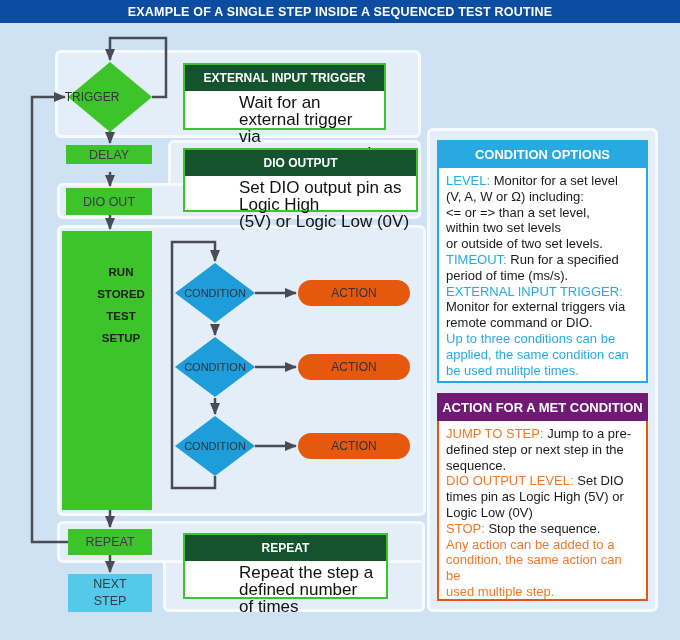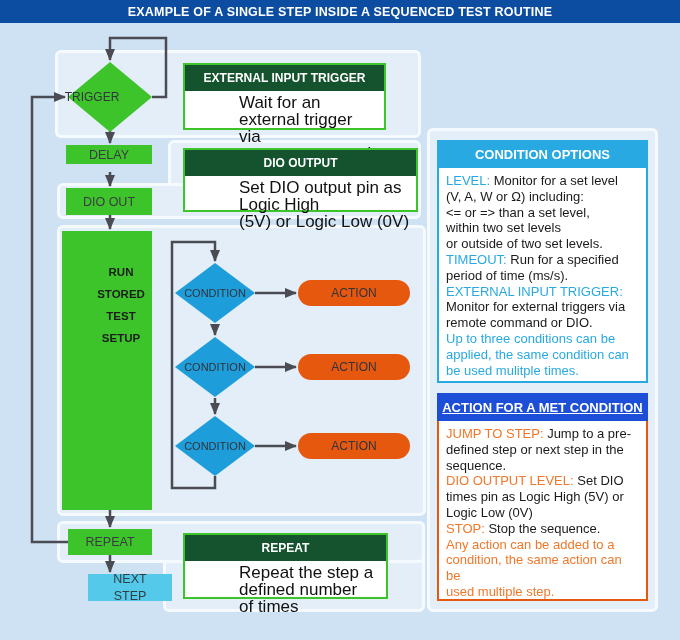--- a/index.html
+++ b/index.html
@@ -70,21 +70,21 @@
     height:28px; color:#fff; font-weight:bold; font-size:13px;
     display:flex; align-items:center; justify-content:center;
   }
   .panel .bd {
     background:#fff; padding:5px 7px; font-size:13px; line-height:15.8px;
     color:#1A1A1A; white-space:pre-line; box-sizing:border-box;
   }
   .panel-condition .hd { background:#29A9E2; }
   .panel-condition .bd { border:2px solid #29A9E2; border-top:none; height:215px; }
   .panel-condition .seg-accent { color:#29A9E2; }
-  .panel-action .hd { background:#1d4ed8;text-decoration:underline; }
+  .panel-action .hd { background:#701a75; }
   .panel-action .bd { border:2px solid #E6580E; border-top:none; height:180px; }
   .panel-action .seg-accent { color:#F0782A; }
   .seg-dark { color:#1A1A1A; }
 </style>
 </head>
 <body>
 
 <div class="stage">
 
   <div class="abs titlebar">EXAMPLE OF A SINGLE STEP INSIDE A SEQUENCED TEST ROUTINE</div>
@@ -129,21 +129,21 @@
   <div class="abs node-label" style="left:175px;top:337px;width:80px;height:60px;font-size:11px;">CONDITION</div>
   <div class="abs node-label" style="left:175px;top:416px;width:80px;height:60px;font-size:11px;">CONDITION</div>
 
   <div class="abs gnode" style="left:66px;top:145px;width:86px;height:19px;">DELAY</div>
   <div class="abs gnode" style="left:66px;top:188px;width:86px;height:27px;">DIO OUT</div>
   <div class="abs run-node" style="left:62px;top:231px;width:90px;height:279px;padding-left:28px;">RUN
 STORED
 TEST
 SETUP</div>
   <div class="abs gnode" style="left:68px;top:529px;width:84px;height:26px;">REPEAT</div>
-  <div class="abs next-step" style="left:68px;top:574px;width:84px;height:27px;margin-left:20px;">NEXT
+  <div class="abs next-step" style="left:68px;top:574px;width:84px;height:38px;">NEXT
 STEP</div>
 
   <div class="abs pill" style="left:298px;top:280px;width:112px;height:26px;">ACTION</div>
   <div class="abs pill" style="left:298px;top:354px;width:112px;height:26px;">ACTION</div>
   <div class="abs pill" style="left:298px;top:433px;width:112px;height:26px;">ACTION</div>
 
   <div class="abs greenbox" style="left:183px;top:63px;width:203px;height:67px;">
     <div class="hd">EXTERNAL INPUT TRIGGER</div>
     <div class="bd">Wait for an external trigger via
 remote command or DIO</div>

